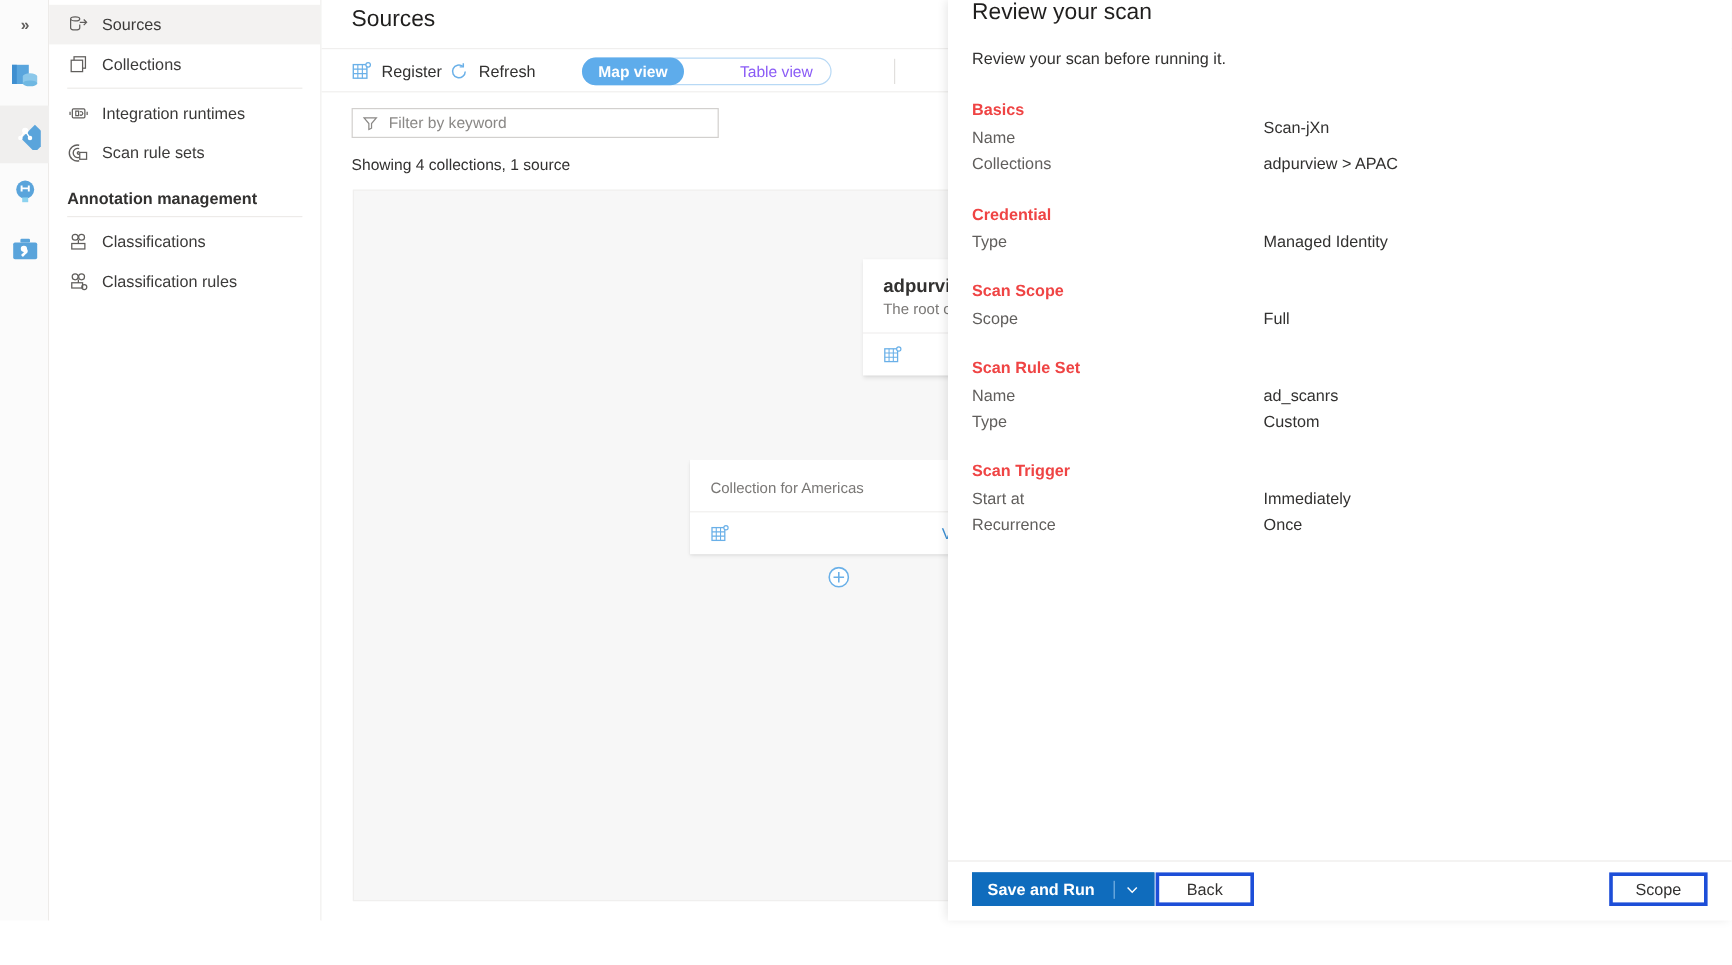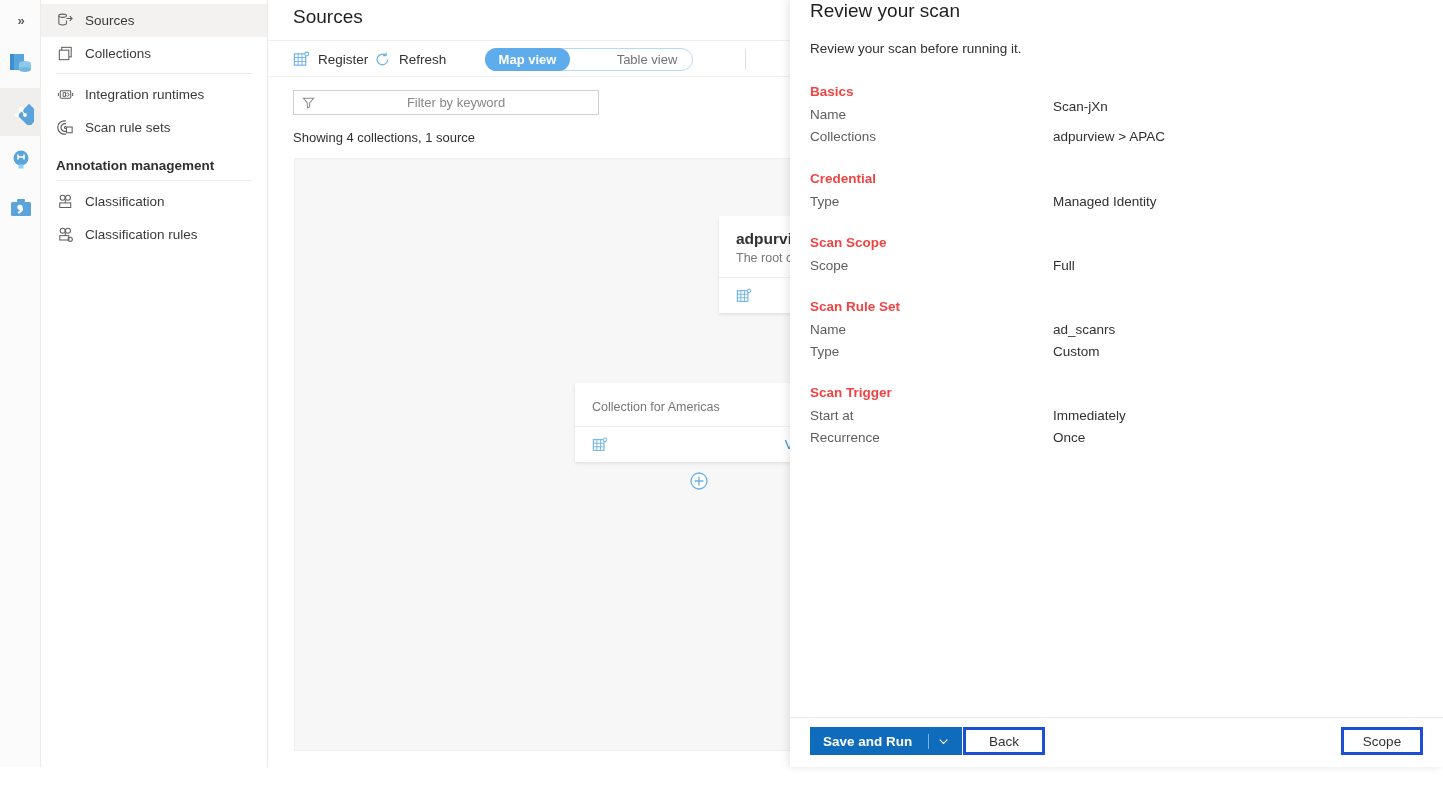--- a/index.html
+++ b/index.html
@@ -108,35 +108,35 @@
   }
   .pill {
     height: 23px; border-radius: 12px;
     display: flex; align-items: center; justify-content: center;
     font-size: 13px; cursor: pointer;
   }
   .pill.active {
     width: 101px; background: #5eaceb; color: #ffffff; font-weight: 600;
     margin-left: -1px;
   }
-  .pill.inactive { width: 107px; color: #737373; margin-left: 32px; }
+  .pill.inactive { width: 107px; color: #8b5cf6; margin-left: 32px; }
 
   #filter-box {
     position: absolute; left: 25px; top: 90px;
     width: 306px; height: 25px;
     border: 1px solid #d2d0ce;
     background: #ffffff;
     display: flex; align-items: center;
     padding: 0 8px;
   }
   #filter-box .fic { width: 13px; height: 13px; margin-right: 7px; color: #8a8886; }
   #filter-box input {
     border: 0; outline: 0; flex: 1;
     font-family: "Liberation Sans", sans-serif;
-    font-size: 13px; color: #323130; background: transparent; text-align: center;
+    font-size: 13px; color: #323130; background: transparent;
   }
   #filter-box input::placeholder { color: #8a8886; }
   #showing {
     position: absolute; left: 25px; top: 130px;
     font-size: 13px; color: #323130;
   }
 
   
   #map {
     position: absolute; left: 26px; top: 158px;
@@ -320,21 +320,21 @@
     <div class="nav-group">Annotation management</div>
     <div class="nav-sep"></div>
 
     <div class="nav-row">
       <svg class="nic" viewBox="0 0 20 20">
         <circle cx="7" cy="6" r="2.6" fill="none" stroke="#605e5c" stroke-width="1.1"></circle>
         <circle cx="12.6" cy="6" r="2.6" fill="none" stroke="#605e5c" stroke-width="1.1"></circle>
         <path d="M9.8 8.4 v3" stroke="#605e5c" stroke-width="1.1"></path>
         <rect x="4" y="11.5" width="11.5" height="4.8" fill="none" stroke="#605e5c" stroke-width="1.1"></rect>
       </svg>
-      <span class="nlabel">Classification</span>
+      <span class="nlabel">Classifications</span>
     </div>
 
     <div class="nav-row">
       <svg class="nic" viewBox="0 0 20 20">
         <circle cx="7" cy="6" r="2.6" fill="none" stroke="#605e5c" stroke-width="1.1"></circle>
         <circle cx="12.6" cy="6" r="2.6" fill="none" stroke="#605e5c" stroke-width="1.1"></circle>
         <path d="M9.8 8.4 v3" stroke="#605e5c" stroke-width="1.1"></path>
         <rect x="4" y="11.2" width="9.5" height="4.6" fill="none" stroke="#605e5c" stroke-width="1.1"></rect>
         <circle cx="15" cy="15" r="2.2" fill="none" stroke="#605e5c" stroke-width="1.1"></circle>
       </svg>

